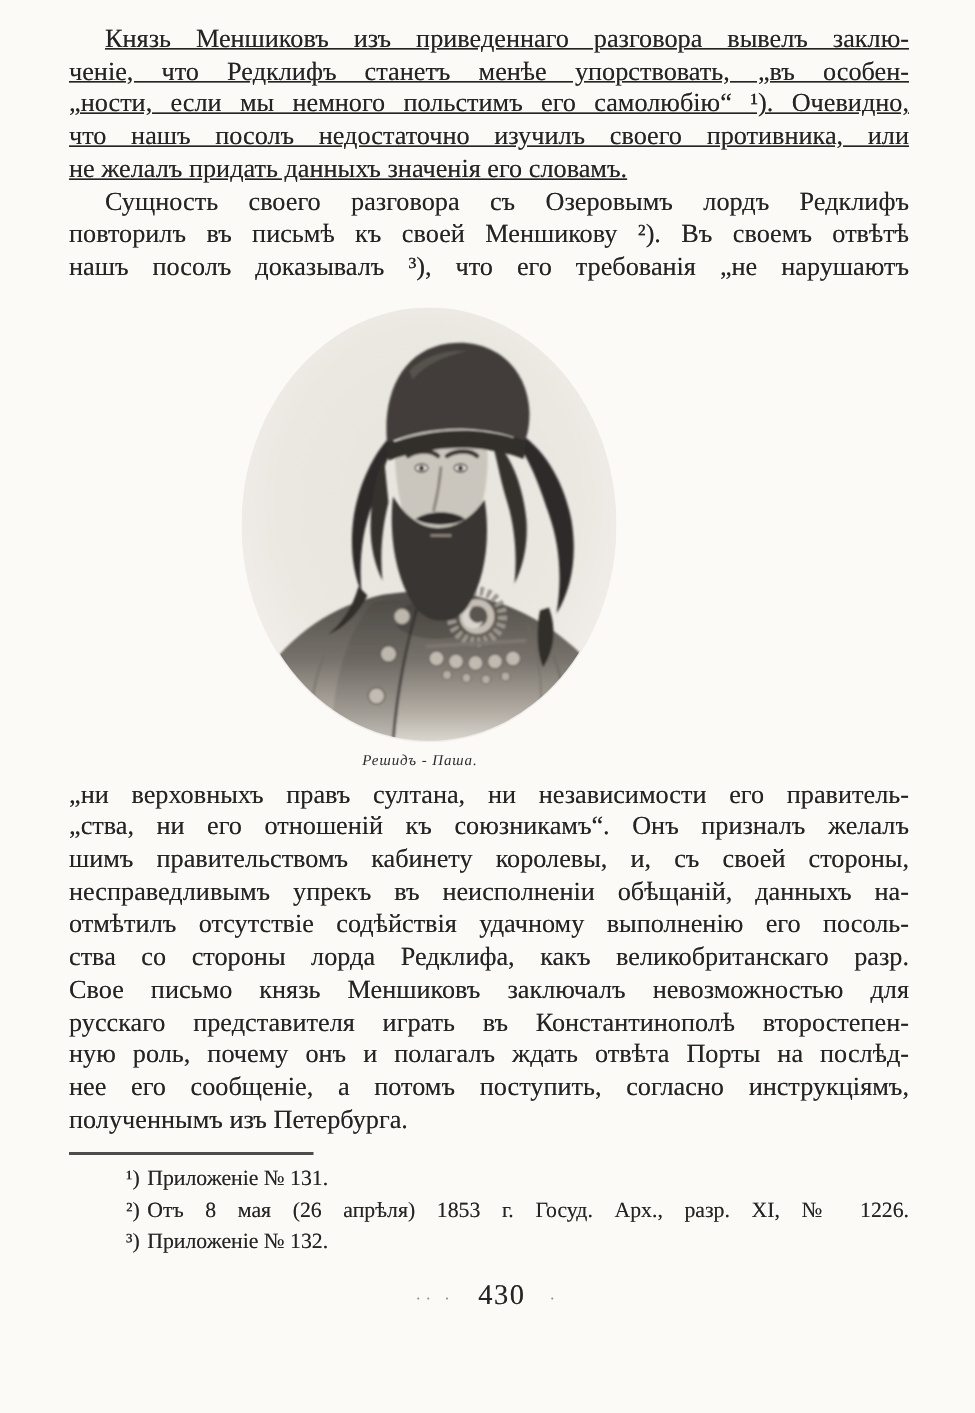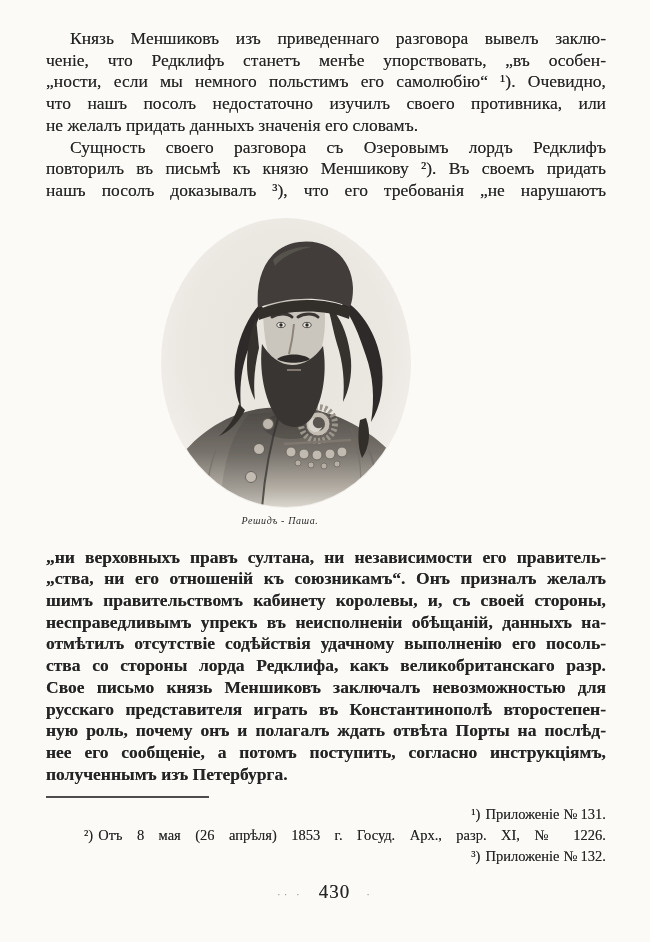--- a/index.html
+++ b/index.html
@@ -15,37 +15,36 @@
     font-size:17.5px;
     line-height:21.7px;
     text-align:justify;
     text-align-last:justify;
     text-shadow:0 0 .4px rgba(20,20,20,.55);
     white-space:normal;
   }
   .para .line-last{text-align-last:left;}
   .para.justify-all .line-last{text-align-last:justify;}
   .para.indent .line-first{text-indent:24px;}
-  .p1{padding-top:28px;}
-  .p3{margin-top:21px;font-weight:bold;}
+  .p1{padding-top:15px;text-decoration:underline;}
+  .p3{margin-top:6px;}
 
   .figure{margin-top:16px;margin-left:161px;width:250px;height:290px;}
   .figure svg{display:block;}
   .caption{
     margin-top:7px;margin-left:155px;width:250px;
     text-align:center;font-style:italic;
     font-size:10px;letter-spacing:.6px;color:#2c2c2c;
   }
 
   .fn-rule{margin-top:11px;margin-left:46px;width:163px;height:2px;background:#4d4d4d;}
   .footnotes{margin-top:6px;}
   .footnote{
     font-size:14.5px;line-height:21px;text-indent:38px;
     text-shadow:0 0 .3px rgba(20,20,20,.5);
-    text-align:right;
   }
   .footnote.justify{text-align:justify;text-align-last:justify;}
   .fn-marker{margin-right:5px;}
 
   .pageno-row{
     margin-top:14px;display:flex;justify-content:center;align-items:baseline;gap:16px;
     font-size:19px;
   }
   .speck{font-size:11px;color:#8f8f8f;letter-spacing:3px;}
   .pageno{letter-spacing:1px;text-shadow:0 0 .4px rgba(20,20,20,.5);}
@@ -58,21 +57,21 @@
   <div class="para indent p1">
       <div class="line line-first">Князь Меншиковъ изъ приведеннаго разговора вывелъ заклю-</div>
       <div class="line">ченіе, что Редклифъ станетъ менѣе упорствовать, „въ особен-</div>
       <div class="line">„ности, если мы немного польстимъ его самолюбію“ ¹). Очевидно,</div>
       <div class="line">что нашъ посолъ недостаточно изучилъ своего противника, или</div>
       <div class="line line-last">не желалъ придать данныхъ значенія его словамъ.</div>
     </div>
 
   <div class="para indent justify-all">
       <div class="line line-first">Сущность своего разговора съ Озеровымъ лордъ Редклифъ</div>
-      <div class="line">повторилъ въ письмѣ къ князю Меншикову ²). Въ своемъ придать</div>
+      <div class="line">повторилъ въ письмѣ къ своей Меншикову ²). Въ своемъ отвѣтѣ</div>
       <div class="line line-last">нашъ посолъ доказывалъ ³), что его требованія „не нарушаютъ</div>
     </div>
 
 </div>
 
 <div class="figure">
   <svg viewBox="0 0 250 290" width="250" height="290" aria-hidden="true">
     <defs>
       <radialGradient id="bgGrad" cx="50%" cy="45%" r="62%">
         <stop offset="0%" stop-color="#e7e4de"></stop>

